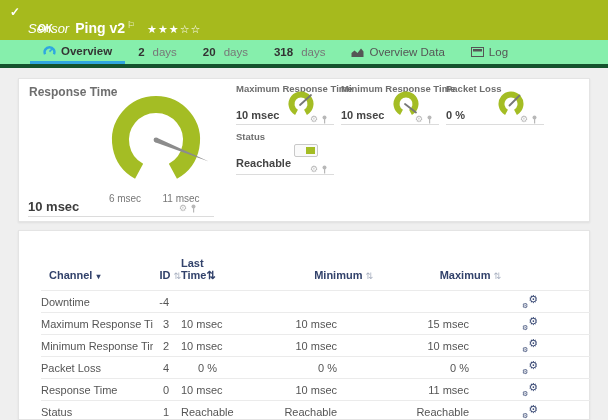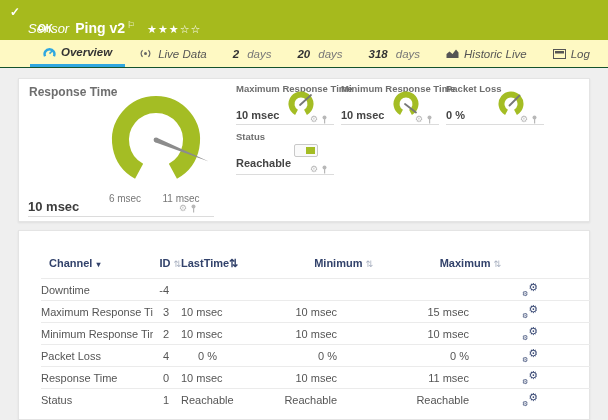--- a/index.html
+++ b/index.html
@@ -10,21 +10,21 @@
   .titlebar { position:absolute; left:0; top:0; width:608px; height:40px; background:#a6ba1d; color:#fff; }
   .tb-check { position:absolute; left:10px; top:5px; font-size:12px; font-weight:bold; }
   .tb-row { position:absolute; left:28px; top:4px; display:flex; align-items:baseline;margin-top:16px; }
   .tb-sensor { font-style:italic; font-size:13px; margin-right:6px; }
   .tb-name { font-size:14px; font-weight:bold; }
   .tb-flag { font-size:9px; margin-left:2px; position:relative; top:-5px; }
   .tb-stars { margin-left:12px; font-size:11px; letter-spacing:1px; font-family:"DejaVu Sans", sans-serif; }
   .tb-ok { position:absolute; left:38px; top:23px; font-size:10px; font-weight:bold; }
 
   
-  .tabbar { position:absolute; left:0; top:40px; width:608px; height:28px; background:#fef9c3; display:flex; align-items:stretch; padding-left:30px; border-bottom:1px solid #14532d;font-style:italic; }
+  .tabbar { position:absolute; left:0; top:40px; width:608px; height:28px; background:#86efac; display:flex; align-items:stretch; padding-left:30px; border-bottom:4px solid #14532d; }
   .tab { display:flex; align-items:center; gap:5px; padding:0 13px; font-size:11.5px; color:#555; cursor:pointer; white-space:nowrap; }
   .tab b { color:#333; }
   .tab.active { font-weight:bold; color:#333; border-bottom:3px solid #2fa7e0; padding-bottom:0; }
   .tab .unit { color:#777; font-weight:normal; margin-left:3px; }
 
   
   .panel { position:absolute; background:#fff; border:1px solid #e4e4e4; box-shadow:0 1px 2px rgba(0,0,0,.07); }
   .overview-panel { left:18px; top:78px; width:572px; height:144px; }
   .table-panel { left:18px; top:230px; width:572px; height:190px; }
 
@@ -48,21 +48,21 @@
   .toggle { position:absolute; left:58px; top:13px; width:24px; height:13px; background:#fafafa; border:1px solid #c9c9c9; border-radius:2px; }
   .toggle-knob { position:absolute; left:11px; top:2px; width:9px; height:7px; background:#a4bd24; }
 
   
   .chan-grid { display:grid; grid-template-columns:112px 28px 60px 132px 128px 1fr; margin-left:22px; width:550px; }
   .chan-head { padding-top:26px; }
   .chan-head .hc { display:flex; align-items:flex-end; justify-content:flex-end; font-size:11px; font-weight:bold; color:#32426b; padding-bottom:9px; white-space:nowrap; cursor:pointer; }
   .chan-head .hc.first { justify-content:flex-start;margin-left:8px; }
   .hc .sort { font-family:"DejaVu Sans", sans-serif; font-size:9px; color:#a8b0c0; margin-left:3px; font-weight:normal; }
   .hc .caret { font-size:8px; margin-left:4px; color:#32426b; }
-  .lastval { display:flex; flex-direction:row; align-items:flex-start; line-height:12px; padding-bottom:9px; font-size:11px; font-weight:bold; color:#32426b; cursor:pointer; }
+  .lastval { display:flex; flex-direction:column; align-items:flex-start; line-height:12px; padding-bottom:9px; font-size:11px; font-weight:bold; color:#32426b; cursor:pointer; }
   .lastval .l2 { white-space:nowrap; }
   .chan-row { height:22px; border-top:1px solid #ebebeb; align-items:center; font-size:11px; color:#555; cursor:default; }
   .chan-row .c { text-align:right; white-space:nowrap; overflow:hidden; }
   .chan-row .c.name { text-align:left; }
   .chan-row .c.id { padding-right:12px; }
   .chan-row .c.lv { padding-right:24px; }
   .chan-row .c.mn { padding-right:36px; }
   .chan-row .c.mx { padding-right:32px; }
   .chan-row .c.set { display:flex; justify-content:flex-end; padding-right:53px; }
   .gears { position:relative; width:16px; height:14px; color:#3a4a75; cursor:pointer; }
@@ -85,43 +85,36 @@
 
 <div class="tabbar">
   <div class="tab active">
     <svg width="13" height="13" viewBox="0 0 14 14">
       <path d="M2.2 11 A5.3 5.3 0 1 1 11.8 11" stroke="#2fa7e0" stroke-width="2.6" fill="none"></path>
       <line x1="7" y1="8.2" x2="10.6" y2="4.6" stroke="#2fa7e0" stroke-width="1.7"></line>
     </svg>
     <span>Overview</span>
   </div>
   <div class="tab">
-    <svg width="15" height="11" viewBox="0 0 15 11">
-      <circle cx="7.5" cy="5.5" r="1.5" fill="#666"></circle>
-      <path d="M4.6 2.2 A4.4 4.4 0 0 0 4.6 8.8 M10.4 2.2 A4.4 4.4 0 0 1 10.4 8.8" stroke="#666" stroke-width="1.2" fill="none"></path>
-    </svg>
-    <span>Live Data</span>
-  </div>
-  <div class="tab">
       <b>2</b>
       <span class="unit">days</span>
     </div>
   <div class="tab">
       <b>20</b>
       <span class="unit">days</span>
     </div>
   <div class="tab">
       <b>318</b>
       <span class="unit">days</span>
     </div>
   <div class="tab">
     <svg width="13" height="11" viewBox="0 0 13 11">
       <polygon points="0.5,10 0.5,6 3.5,3.5 6.5,6 10,1.5 12.5,4.5 12.5,10" fill="#555"></polygon>
     </svg>
-    <span>Historic Live</span>
+    <span>Overview Data</span>
   </div>
   <div class="tab">
     <svg width="13" height="10" viewBox="0 0 13 10">
       <rect x="0.5" y="0.5" width="12" height="9" stroke="#555" fill="none"></rect>
       <rect x="2" y="2" width="9" height="2.5" fill="#555"></rect>
     </svg>
     <span>Log</span>
   </div>
   <div class="tab">
     

